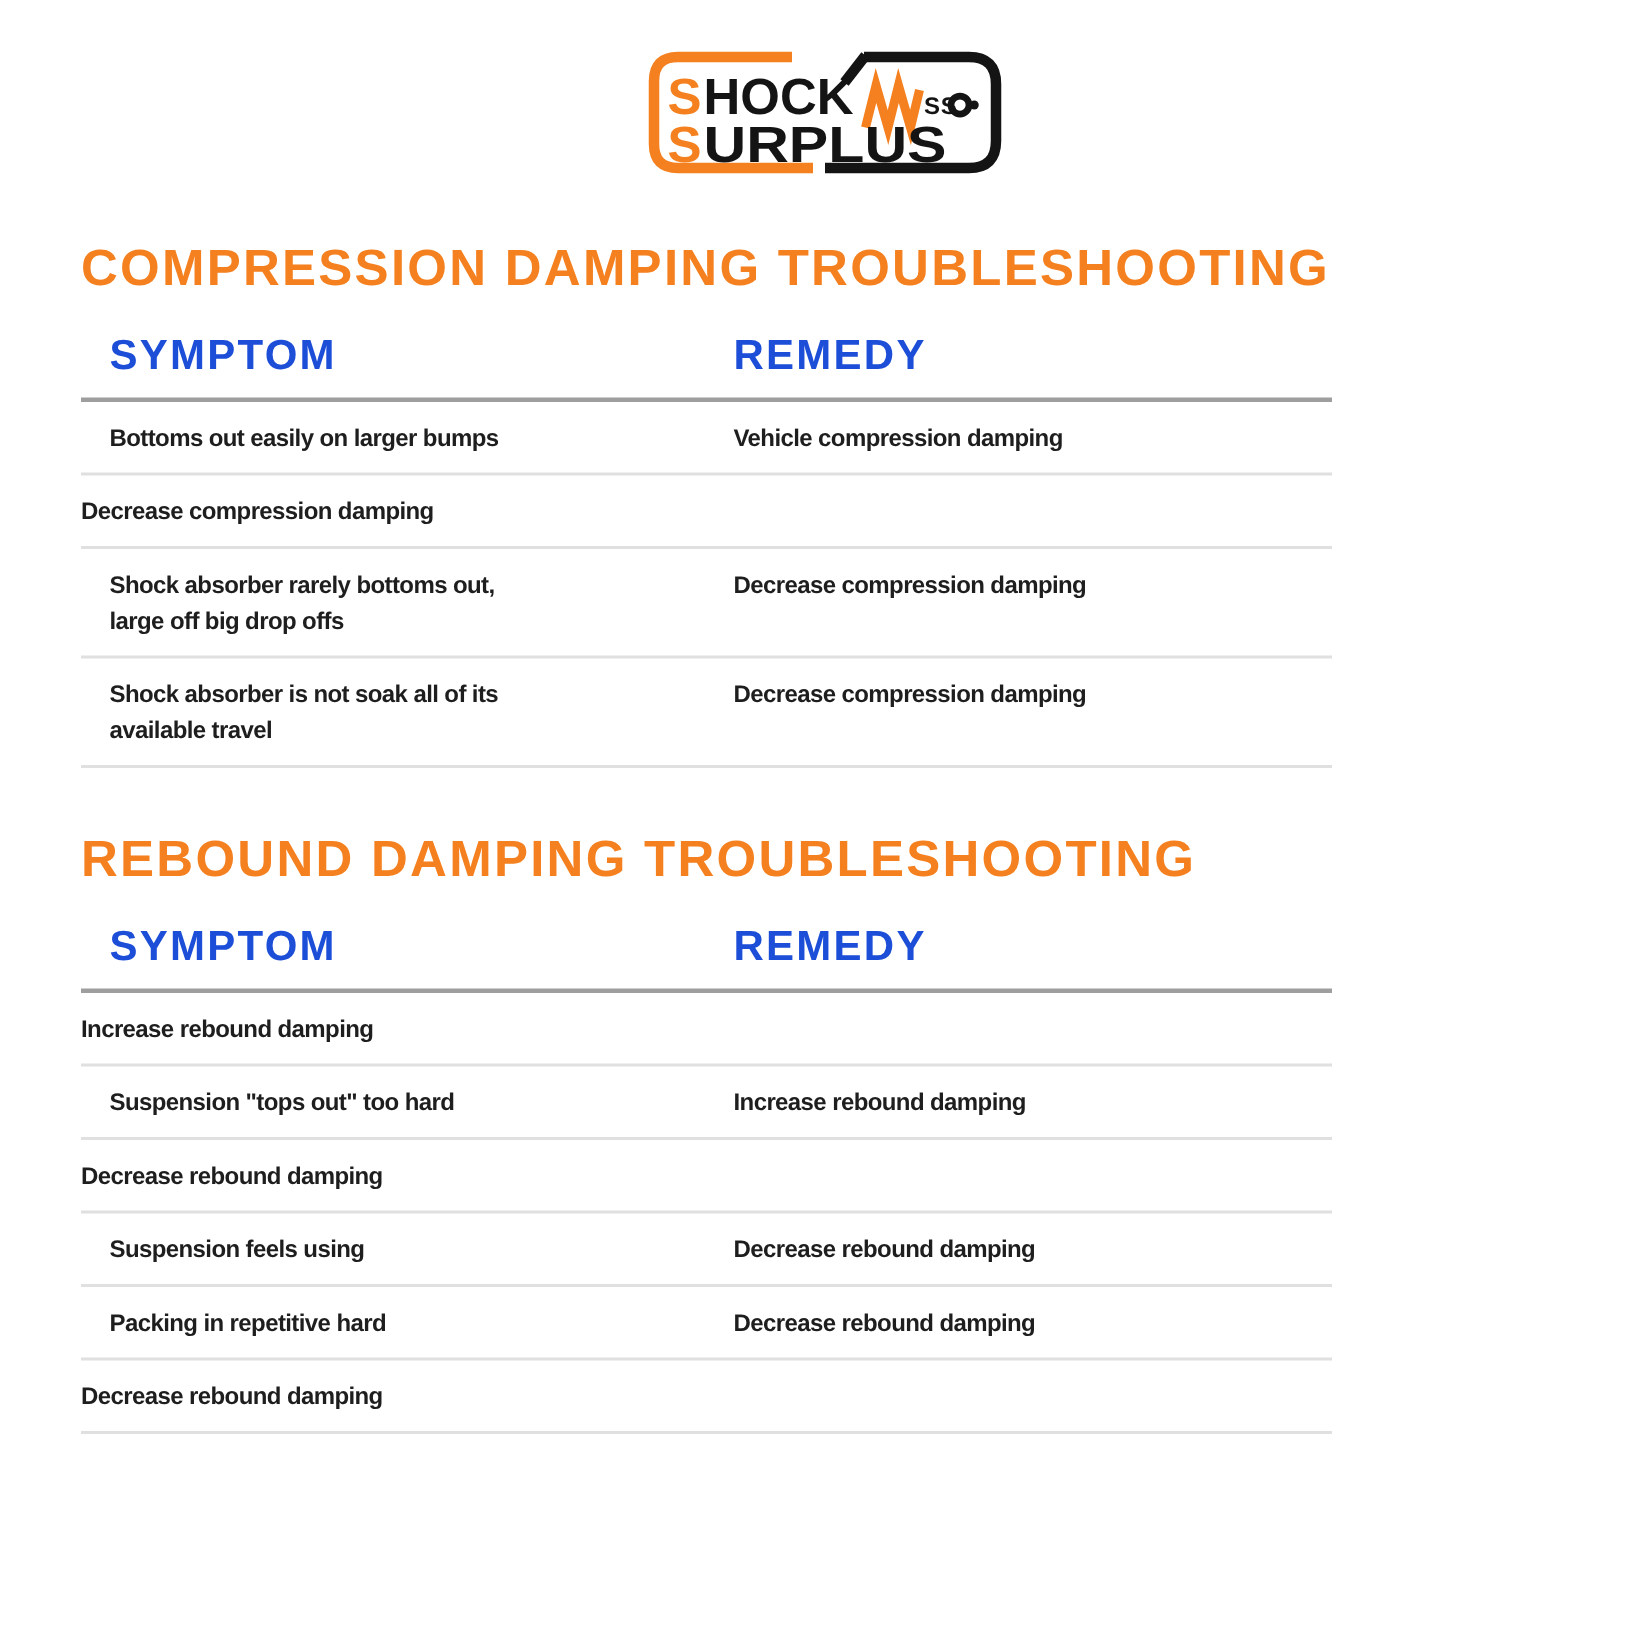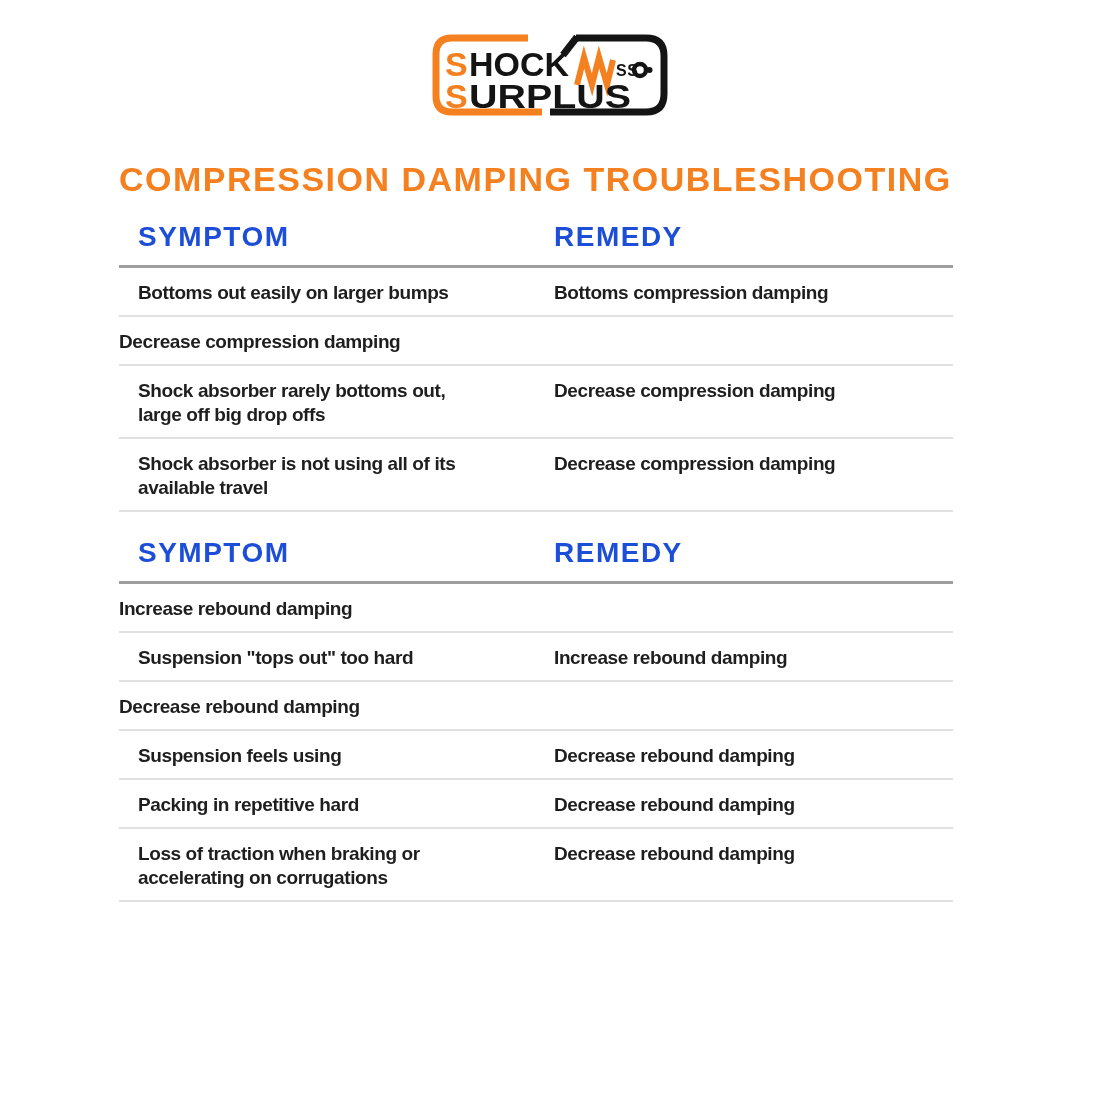--- a/index.html
+++ b/index.html
@@ -32,21 +32,21 @@
     font-weight:800;
     fill:var(--accent);
   }
   .logo-badge{
     font-family:"Liberation Sans","DejaVu Sans",sans-serif;
     font-weight:800;
     fill:#141414;
   }
   
   .content{
-    margin-left:119px;
+    margin-left:54px;
     width:834px;
   }
   .section-title{
     margin:42px 0 0 0;
     font-size:34px;
     line-height:34px;
     font-weight:800;
     letter-spacing:1.5px;
     color:var(--accent);
     white-space:nowrap;
@@ -69,21 +69,21 @@
     color:#1d4ed8;
   }
   .th-symptom{padding-left:19px;}
   .tbl-row{
     display:grid;
     grid-template-columns:435px 1fr;
     border-bottom:2px solid var(--row-rule);
   }
   .td{
     padding:13px 0 10px 0;
-    font-size:19px;
+    font-size:16px;
     line-height:24px;
     font-weight:700;
     letter-spacing:-0.4px;
     color:var(--text-dark);
   }
   .td-symptom{
     padding-left:19px;
     white-space:pre-line;
   }
 </style>
@@ -118,43 +118,44 @@
   <section>
     <h2 class="section-title">COMPRESSION DAMPING TROUBLESHOOTING</h2>
     <div class="tbl">
       <div class="tbl-head">
         <div class="th th-symptom">SYMPTOM</div>
         <div class="th th-remedy">REMEDY</div>
       </div>
       <div class="tbl-body">
   <div class="tbl-row">
     <div class="td td-symptom">Bottoms out easily on larger bumps</div>
-    <div class="td td-remedy">Bottoms compression damping</div>
+    <div class="td td-remedy">Vehicle compression damping</div>
   </div>
 
   <div class="tbl-row">
     <div class="td td-remedy">Decrease compression damping</div>
   </div>
 
   <div class="tbl-row">
     <div class="td td-symptom">Shock absorber rarely bottoms out,
 large off big drop offs</div>
     <div class="td td-remedy">Decrease compression damping</div>
   </div>
 
   <div class="tbl-row">
-    <div class="td td-symptom">Shock absorber is not using all of its
+    <div class="td td-symptom">Shock absorber is not soak all of its
 available travel</div>
     <div class="td td-remedy">Decrease compression damping</div>
   </div>
 </div>
     </div>
   </section>
 
   <section>
+    <h2 class="section-title second">REBOUND DAMPING TROUBLESHOOTING</h2>
     <div class="tbl">
       <div class="tbl-head">
         <div class="th th-symptom">SYMPTOM</div>
         <div class="th th-remedy">REMEDY</div>
       </div>
       <div class="tbl-body">
   <div class="tbl-row">
     <div class="td td-remedy">Increase rebound damping</div>
   </div>
 
@@ -171,20 +172,18 @@
     <div class="td td-symptom">Suspension feels using</div>
     <div class="td td-remedy">Decrease rebound damping</div>
   </div>
 
   <div class="tbl-row">
     <div class="td td-symptom">Packing in repetitive hard</div>
     <div class="td td-remedy">Decrease rebound damping</div>
   </div>
 
   <div class="tbl-row">
-    <div class="td td-symptom">Loss of traction when braking or
-accelerating on corrugations</div>
     <div class="td td-remedy">Decrease rebound damping</div>
   </div>
 </div>
     </div>
   </section>
 </div>
 
 </body></html>

